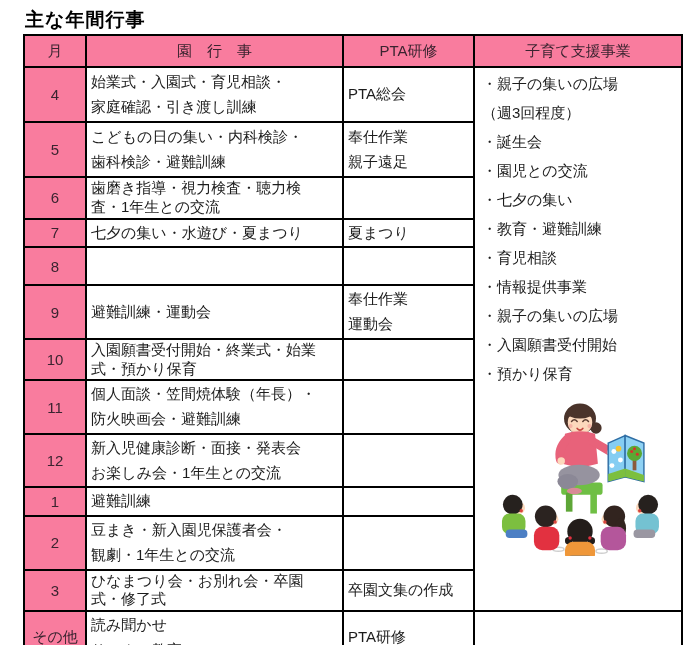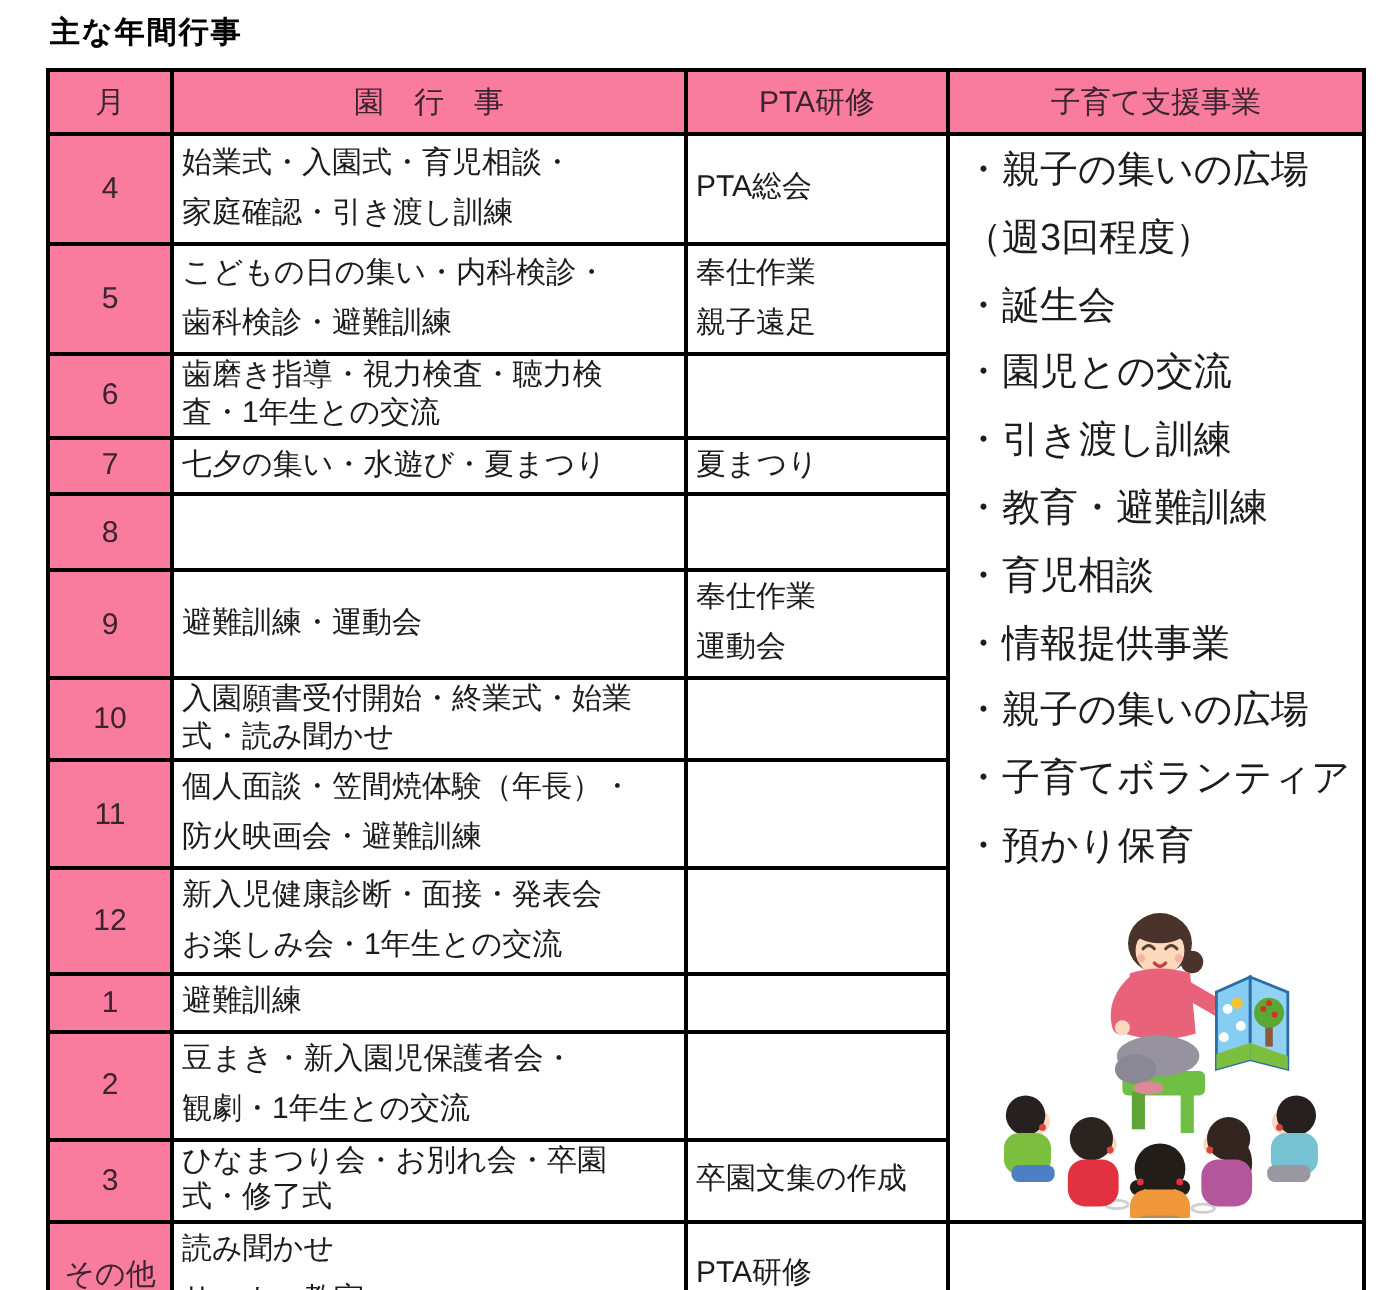--- a/index.html
+++ b/index.html
@@ -3,21 +3,21 @@
 <meta charset="utf-8">
 <style>
   html,body{margin:0;padding:0;background:#fff;}
   body{
     width:699px;height:645px;overflow:hidden;position:relative;
     font-family:"Liberation Sans","DejaVu Sans",sans-serif;
     color:#1c1c1c;
   }
   .page-title{
     position:absolute;left:25px;top:7px;
-    font-size:15px;font-weight:bold;color:#000;letter-spacing:1px;
+    font-size:19px;font-weight:bold;color:#000;letter-spacing:1px;
   }
   table.schedule{
     position:absolute;left:23px;top:34px;
     border-collapse:collapse;table-layout:fixed;
     width:658px;
   }
   .schedule td,.schedule th{
     border:2px solid #000;
     font-size:15px;font-weight:normal;
     padding:1px 4px;
@@ -40,21 +40,21 @@
     line-height:1.65;
     background:#fff;
   }
   tr.tight td.events{line-height:1.25;}
   td.support{
     vertical-align:top;
     padding:7px 4px 0 7px;
     background:#fff;
   }
   .support-item{
-    font-size:19px;line-height:1.2;
+    font-size:15px;line-height:1.2;
     margin-bottom:11px;
     white-space:nowrap;
   }
   .illustration{
     display:block;margin:2px auto 0 auto;
   }
 </style>
 </head>
 <body>
 
@@ -78,26 +78,26 @@
   <tr style="height:55px">
     <td class="month">4</td>
     <td class="events">始業式・入園式・育児相談・
 家庭確認・引き渡し訓練</td>
     <td class="pta">PTA総会</td>
     <td class="support" rowspan="12">
       <div class="support-item">・親子の集いの広場</div>
       <div class="support-item">（週3回程度）</div>
       <div class="support-item">・誕生会</div>
       <div class="support-item">・園児との交流</div>
-      <div class="support-item">・引き渡し訓練</div>
+      <div class="support-item">・七夕の集い</div>
       <div class="support-item">・教育・避難訓練</div>
       <div class="support-item">・育児相談</div>
       <div class="support-item">・情報提供事業</div>
       <div class="support-item">・親子の集いの広場</div>
-      <div class="support-item">・子育てボランティア</div>
+      <div class="support-item">・入園願書受付開始</div>
       <div class="support-item">・預かり保育</div>
 
       <svg class="illustration" width="188" height="162" viewBox="0 0 200 172">
 
         <rect x="80" y="94" width="44" height="13" rx="3" fill="#6fbf44"></rect>
         <rect x="85" y="105" width="7" height="20" fill="#5ea637"></rect>
         <rect x="111" y="105" width="7" height="22" fill="#6fbf44"></rect>
 
         <ellipse cx="100" cy="26" rx="17" ry="16" fill="#4a332a"></ellipse>
         <circle cx="117" cy="36" r="6" fill="#4a332a"></circle>
@@ -202,21 +202,21 @@
   <tr style="height:50px">
     <td class="month">9</td>
     <td class="events">避難訓練・運動会</td>
     <td class="pta">奉仕作業
 運動会</td>
   </tr>
 
   <tr class="tight" style="height:40px">
     <td class="month">10</td>
     <td class="events">入園願書受付開始・終業式・始業
-式・読み聞かせ</td>
+式・預かり保育</td>
     <td class="pta"></td>
   </tr>
 
   <tr style="height:50px">
     <td class="month">11</td>
     <td class="events">個人面談・笠間焼体験（年長）・
 防火映画会・避難訓練</td>
     <td class="pta"></td>
   </tr>
 

